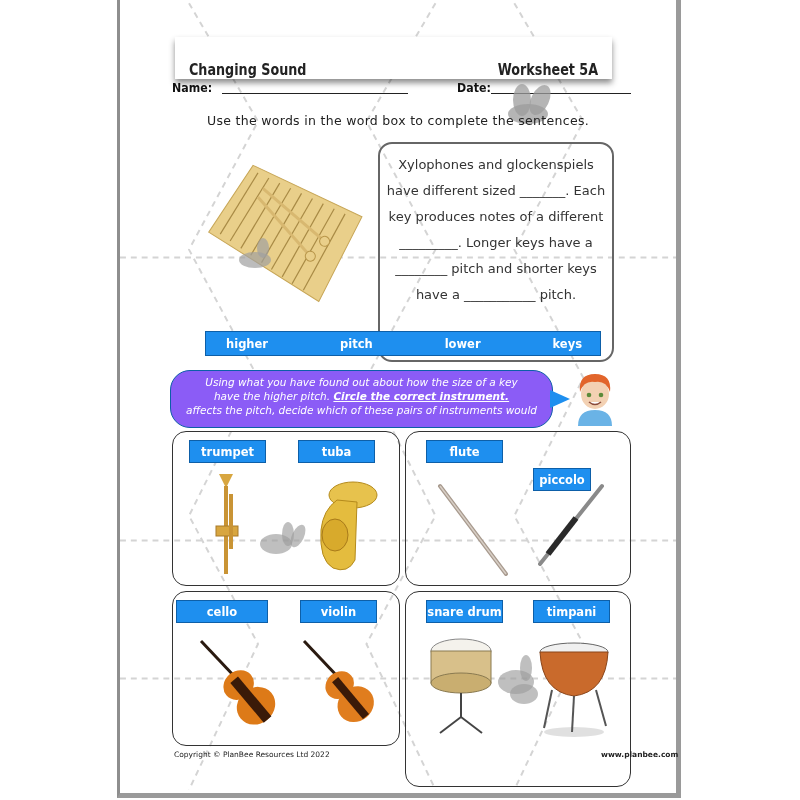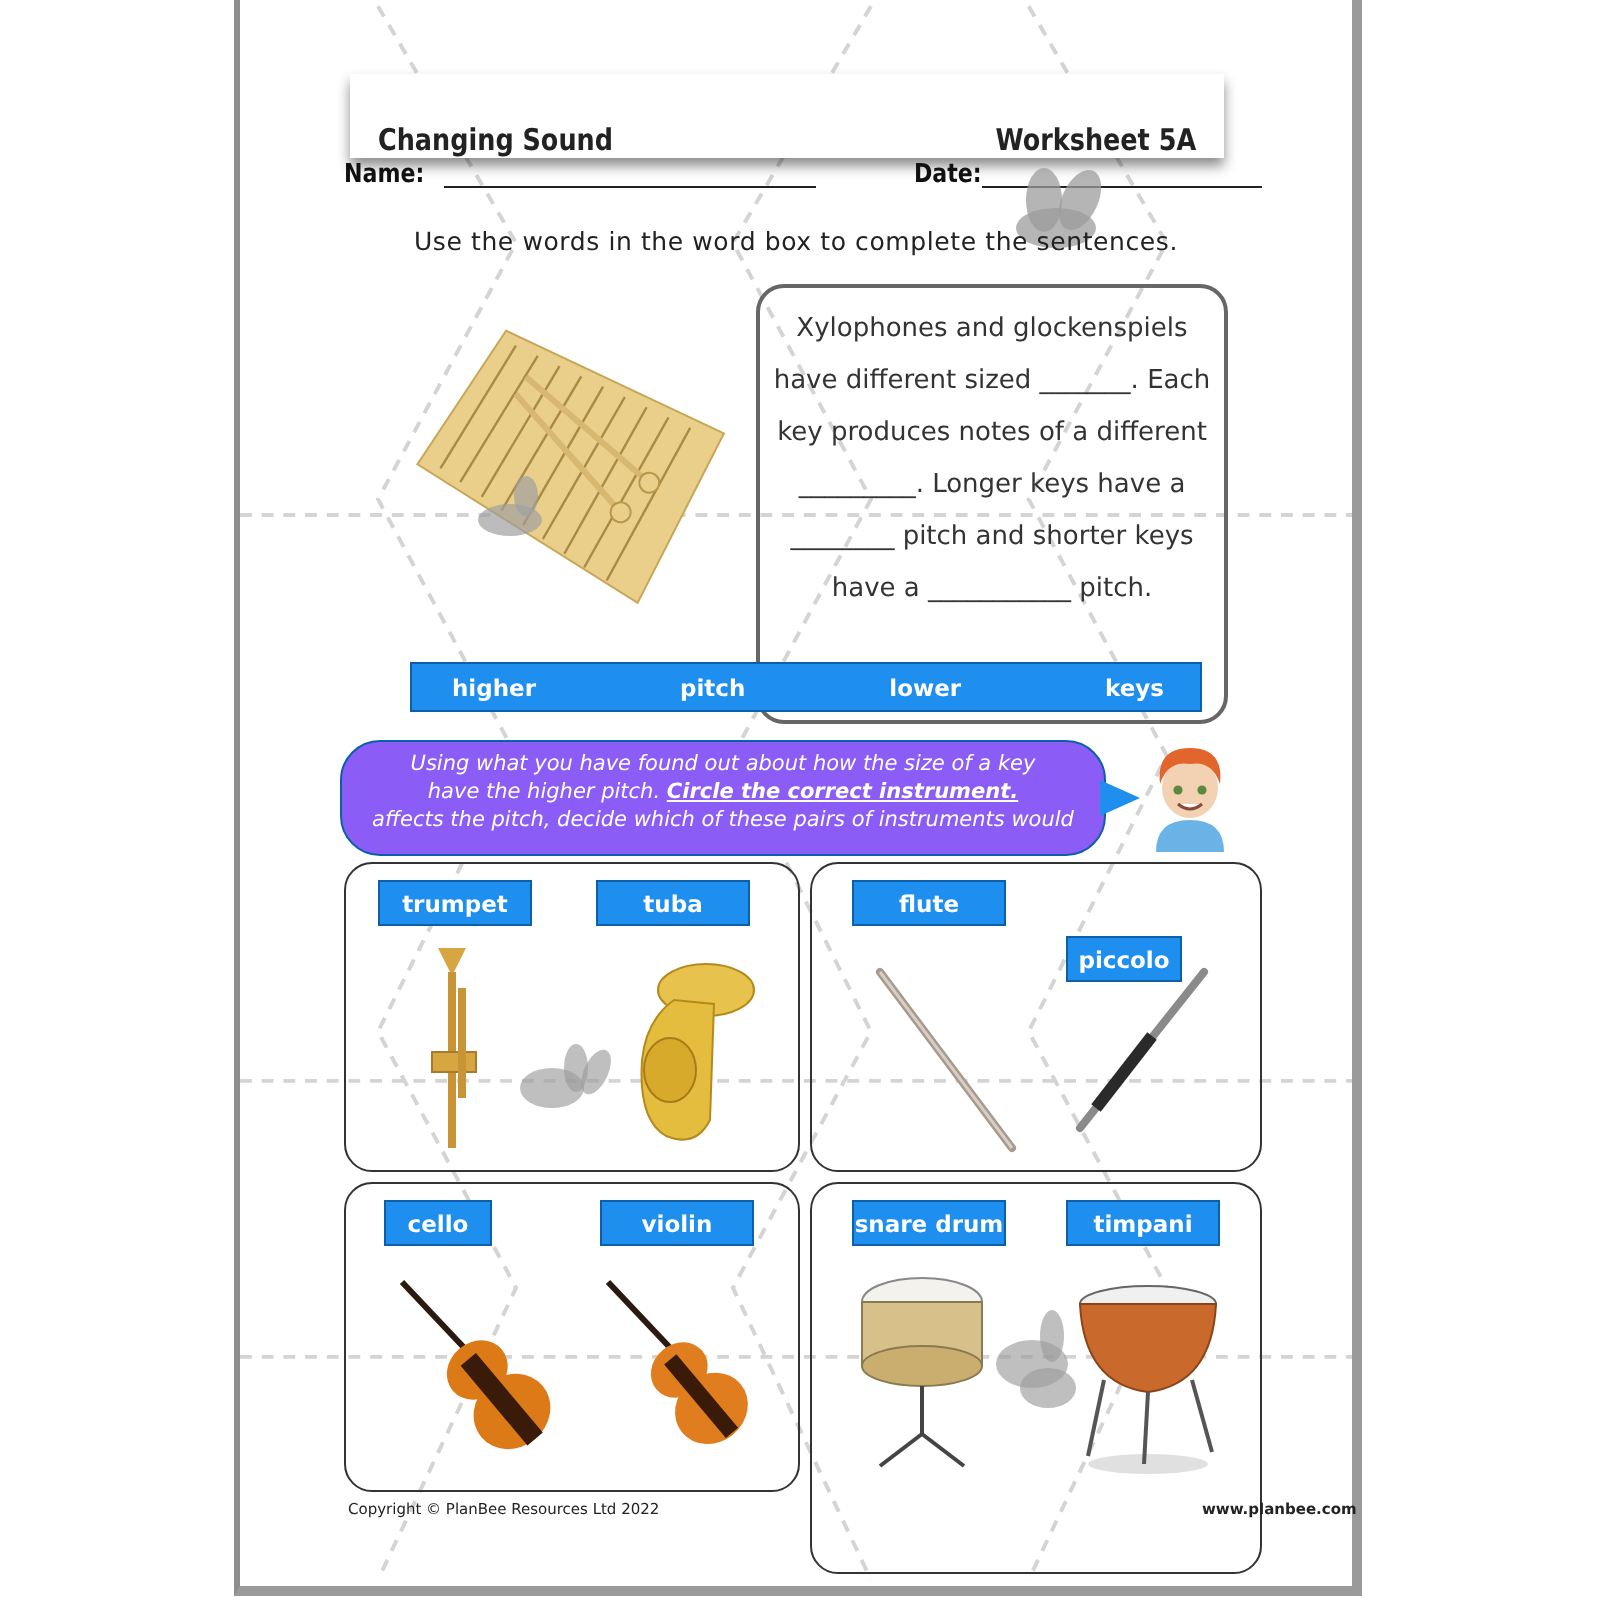--- a/index.html
+++ b/index.html
@@ -147,21 +147,21 @@
       <line x1="4" y1="4" x2="70" y2="92" stroke="#a89a8e" stroke-width="4" stroke-linecap="round"></line>
       <line x1="4" y1="4" x2="70" y2="92" stroke="#d8cfc6" stroke-width="1.5"></line>
     </svg>
     <svg class="abs" style="left:130px;top:50px;" width="70" height="85">
       <line x1="66" y1="4" x2="4" y2="82" stroke="#8a8a8a" stroke-width="4" stroke-linecap="round"></line>
       <line x1="40" y1="36" x2="12" y2="72" stroke="#2a2a2a" stroke-width="6"></line>
     </svg>
   </div>
 
   <div class="abs panel" style="left:52px;top:591px;width:228px;height:155px;">
-    <div class="label-btn" style="left:19px;top:8px;width:54px;">cello</div>
+    <div class="label-btn" style="left:3px;top:8px;width:92px;">cello</div>
     <div class="label-btn" style="left:127px;top:8px;width:77px;">violin</div>
     <svg class="abs" style="left:22px;top:45px;" width="80" height="90">
       <line x1="6" y1="4" x2="40" y2="40" stroke="#2a1a10" stroke-width="3"></line>
       <g transform="rotate(-40 52 58)">
         <ellipse cx="52" cy="45" rx="16" ry="14" fill="#dd7a18"></ellipse>
         <ellipse cx="52" cy="72" rx="20" ry="18" fill="#dd7a18"></ellipse>
         <rect x="47" y="38" width="10" height="52" fill="#3a1a08"></rect>
       </g>
     </svg>
     <svg class="abs" style="left:125px;top:45px;" width="80" height="90">

